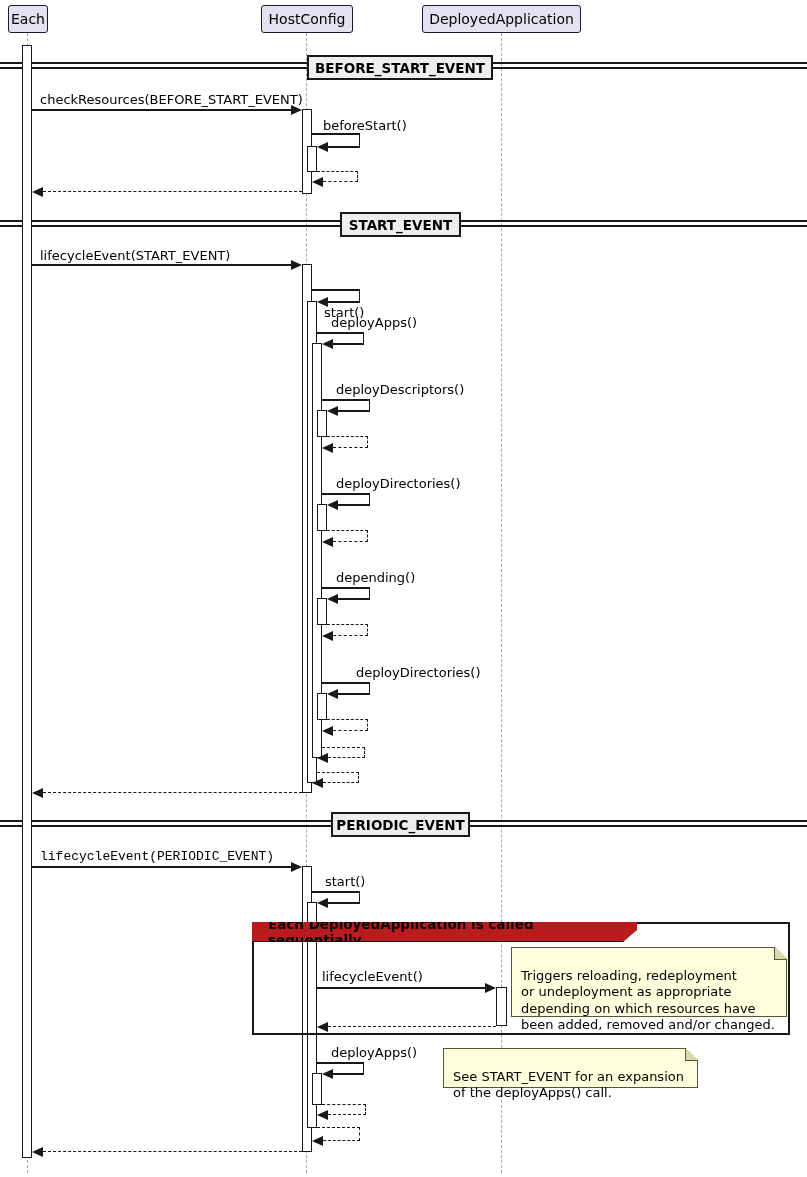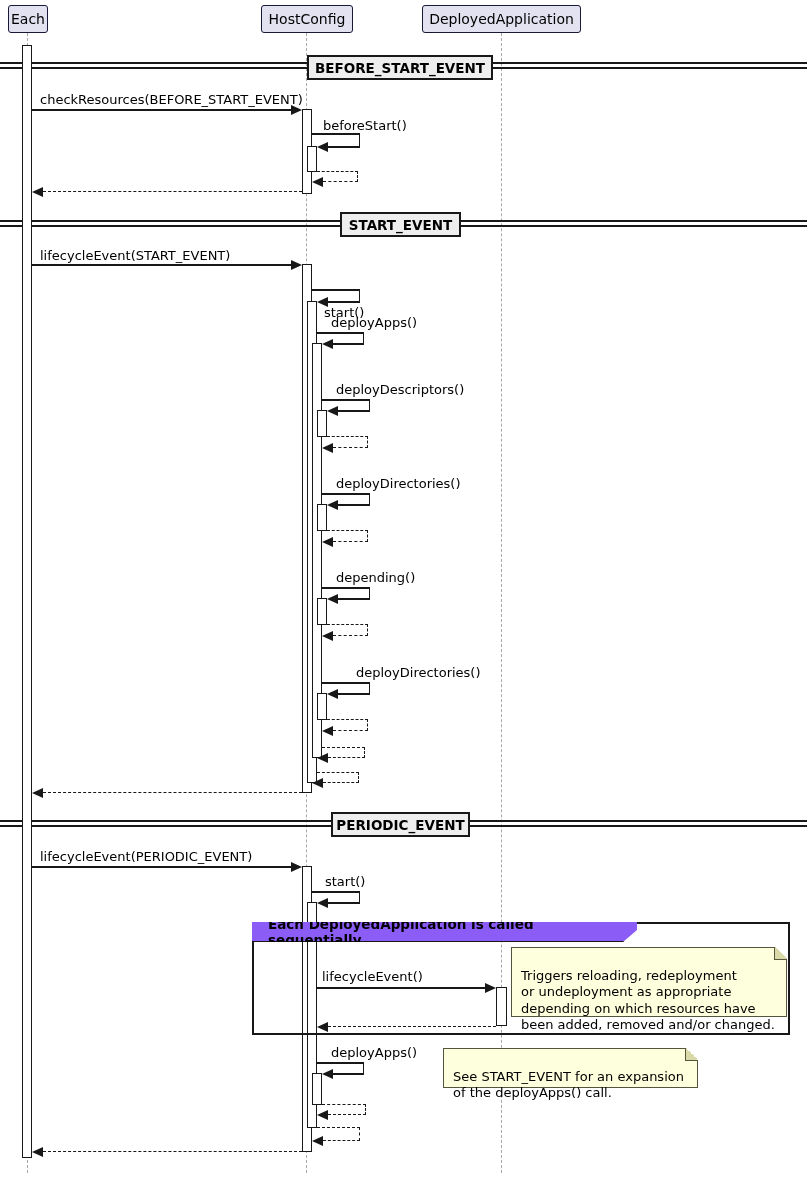--- a/index.html
+++ b/index.html
@@ -13,21 +13,21 @@
   .v{position:absolute;width:1.5px;background:#181818;}
   .dh{position:absolute;height:0;border-top:1.5px dashed #181818;}
   .dv{position:absolute;width:0;border-left:1.5px dashed #181818;}
   .al{position:absolute;width:0;height:0;border:5px solid transparent;border-left:0;border-right:11px solid #181818;}
   .ar{position:absolute;width:0;height:0;border:5px solid transparent;border-right:0;border-left:11px solid #181818;}
   .msg{position:absolute;white-space:nowrap;color:#000;}
   .divline{position:absolute;left:0;width:807px;height:1.5px;background:#181818;}
   .divbox{position:absolute;background:#EEEEEE;border:2px solid #181818;box-sizing:border-box;
     display:flex;align-items:center;justify-content:center;font-weight:bold;font-size:13.5px;color:#000;}
   .gframe{position:absolute;border:2px solid #181818;box-sizing:border-box;}
-  .ghead{position:absolute;background:#8b5cf6;border-bottom:1.5px solid #181818;box-sizing:border-box;
+  .ghead{position:absolute;background:#b91c1c;border-bottom:1.5px solid #181818;box-sizing:border-box;
     display:flex;align-items:center;padding:0 18px 0 16px;font-weight:bold;font-size:13.5px;color:#000;
     clip-path:polygon(0 0,100% 0,100% 40%,calc(100% - 14px) 100%,0 100%);}
   .note{position:absolute;background:#FEFFDD;border:1px solid #55553d;box-sizing:border-box;
     padding:3px 9px;line-height:16.5px;white-space:pre-line;color:#000;}
   .fold{position:absolute;top:-1px;right:-1px;width:13px;height:13px;
     background:linear-gradient(to bottom left,#ffffff 0 50%,#d9d9a8 50% 100%);
     border-left:1px solid #55553d;border-bottom:1px solid #55553d;box-sizing:border-box;}
 </style>
 </head>
 <body>
@@ -143,21 +143,21 @@
   <div class="al" style="left:317px;top:753px;"></div>
 
   <div class="dh" style="left:317px;top:772px;width:42px;"></div>
   <div class="dv" style="left:358px;top:772px;height:11px;"></div>
   <div class="dh" style="left:323px;top:782px;width:36px;"></div>
   <div class="al" style="left:312px;top:778px;"></div>
 
   <div class="dh" style="left:43px;top:792px;width:259px;"></div>
   <div class="al" style="left:32px;top:788px;"></div>
 
-  <div class="msg" style="left:40px;top:849px;">lifecycleEvent(PERIODIC_EVENT)</div>
+  <div class="msg" style="left:40px;top:849px;font-family:Liberation Mono, monospace;">lifecycleEvent(PERIODIC_EVENT)</div>
   <div class="h" style="left:32px;top:866px;width:259px;"></div>
   <div class="ar" style="left:291px;top:862px;"></div>
 
   <div class="msg" style="left:325px;top:874px;">start()</div>
   <div class="h" style="left:312px;top:891px;width:48px;"></div>
   <div class="v" style="left:358.5px;top:891px;height:12px;"></div>
   <div class="h" style="left:328px;top:902px;width:32px;"></div>
   <div class="al" style="left:317px;top:898px;"></div>
 
   <div class="msg" style="left:322px;top:969px;">lifecycleEvent()</div>

